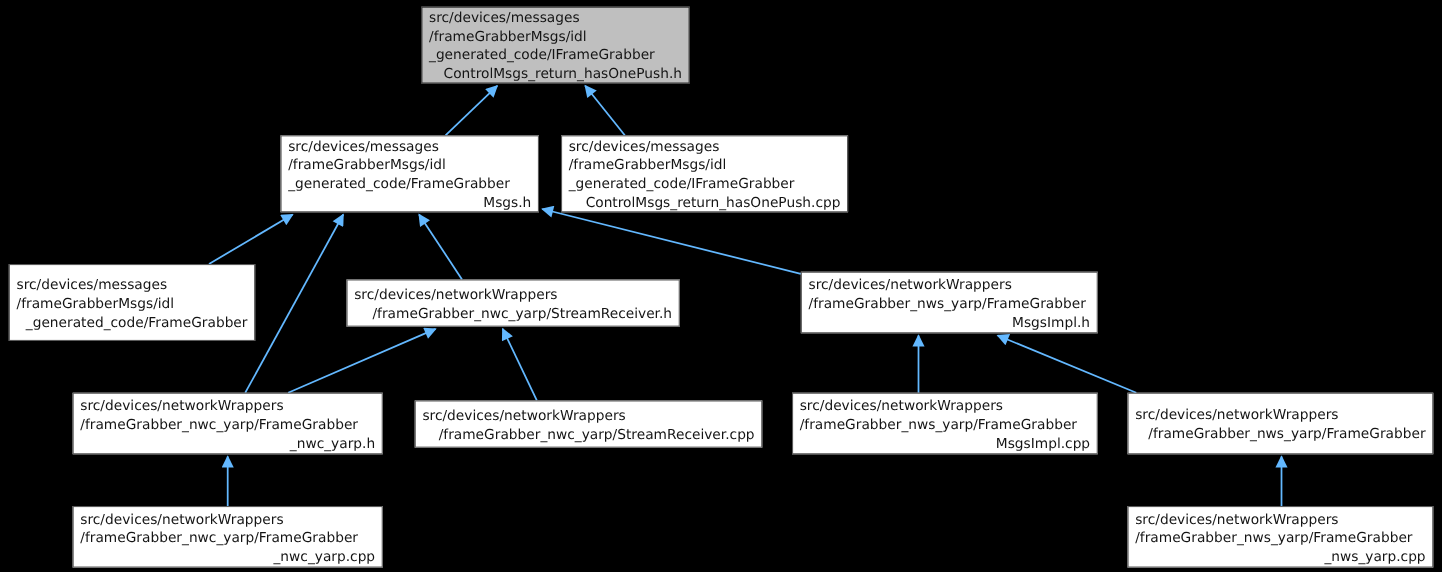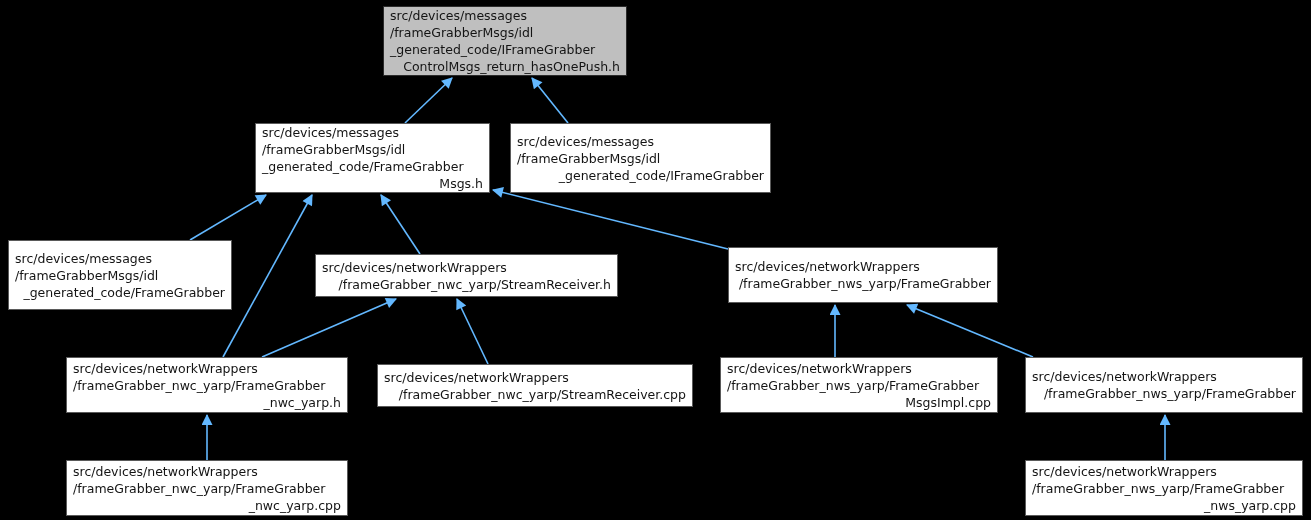--- a/index.html
+++ b/index.html
@@ -96,36 +96,38 @@
       <div class="line">src/devices/messages</div>
       <div class="line">/frameGrabberMsgs/idl</div>
       <div class="line">_generated_code/FrameGrabber</div>
       <div class="line">Msgs.h</div>
     </div>
 
   <div class="node" id="n3">
       <div class="line">src/devices/messages</div>
       <div class="line">/frameGrabberMsgs/idl</div>
       <div class="line">_generated_code/IFrameGrabber</div>
+      <div class="line">ControlMsgs_return_hasOnePush.cpp</div>
     </div>
 
   <div class="node" id="n4">
       <div class="line">src/devices/messages</div>
       <div class="line">/frameGrabberMsgs/idl</div>
       <div class="line">_generated_code/FrameGrabber</div>
     </div>
 
   <div class="node" id="n5">
       <div class="line">src/devices/networkWrappers</div>
       <div class="line">/frameGrabber_nwc_yarp/StreamReceiver.h</div>
     </div>
 
   <div class="node" id="n6">
       <div class="line">src/devices/networkWrappers</div>
       <div class="line">/frameGrabber_nws_yarp/FrameGrabber</div>
+      <div class="line">MsgsImpl.h</div>
     </div>
 
   <div class="node" id="n7">
       <div class="line">src/devices/networkWrappers</div>
       <div class="line">/frameGrabber_nwc_yarp/FrameGrabber</div>
       <div class="line">_nwc_yarp.h</div>
     </div>
 
   <div class="node" id="n8">
       <div class="line">src/devices/networkWrappers</div>

